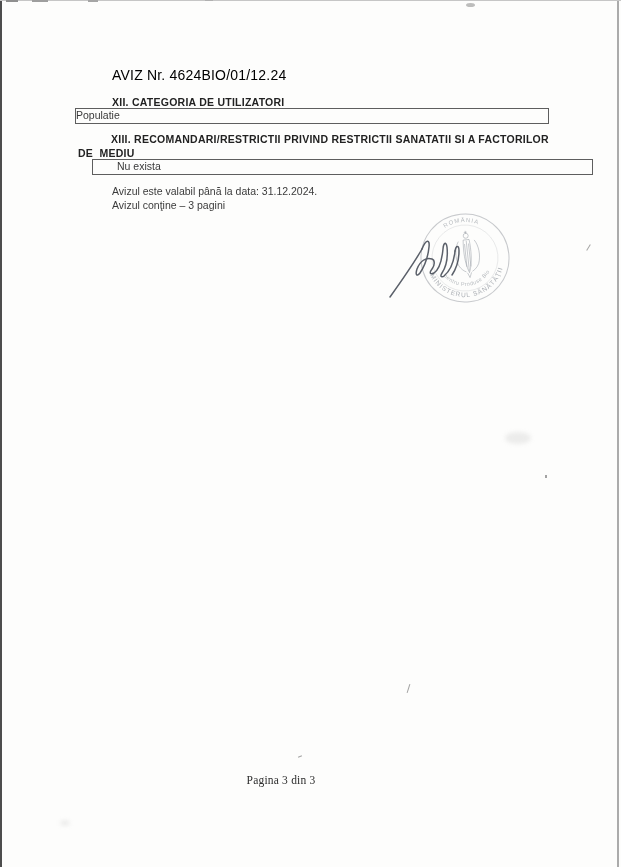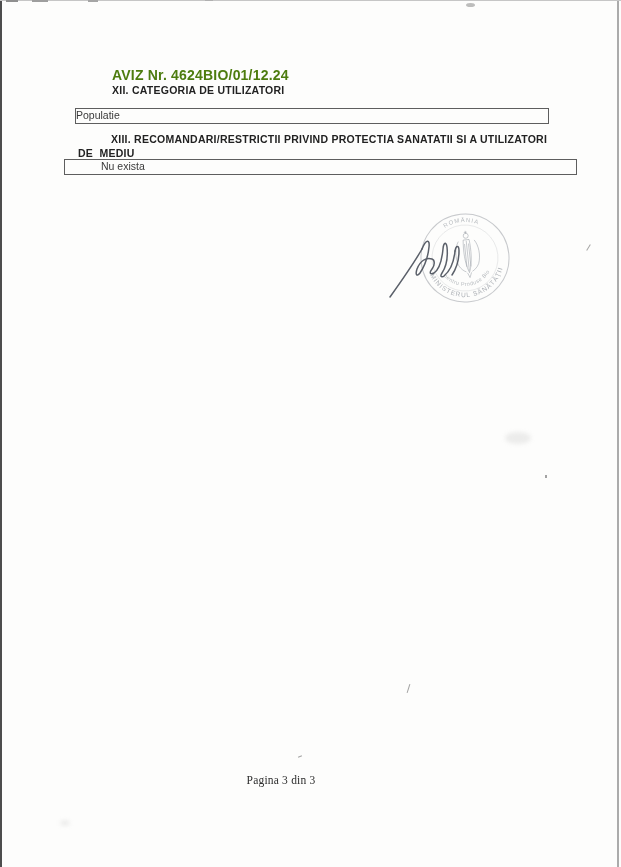--- a/index.html
+++ b/index.html
@@ -15,35 +15,35 @@
   .edge-left{position:absolute;left:0;top:0;width:2px;height:867px;background:#4d4d4d;}
   .edge-right{position:absolute;left:617px;top:0;width:2px;height:867px;background:#ababab;}
   .edge-top{position:absolute;left:0;top:0;width:621px;height:1px;background:#c6c6c6;}
   .dash{position:absolute;background:#8f8f8f;height:2px;}
   .speck{position:absolute;background:rgba(110,110,110,.45);border-radius:50%;}
   .tick{position:absolute;background:rgba(90,90,90,.55);}
   .smudge{position:absolute;background:rgba(160,160,160,.18);border-radius:50%;filter:blur(2px);}
 
   .title{
     position:absolute;left:112px;top:67px;
-    font-size:14px;font-weight:bold;color:#4d7c0f;letter-spacing:.2px;white-space:nowrap;
+    font-size:14px;font-weight:normal;color:#000000;letter-spacing:.2px;white-space:nowrap;
   }
   .sec-heading{
     position:absolute;font-size:10.5px;font-weight:bold;color:#222;
     letter-spacing:.25px;white-space:pre;
   }
-  .h12{left:112px;top:84px;}
+  .h12{left:112px;top:96px;}
   .h13a{left:111px;top:133px;}
   .h13b{left:78px;top:147px;}
   .value-box{
     position:absolute;border:1px solid #5e5e5e;background:transparent;
     font-size:10.5px;color:#3a3a3a;line-height:13px;
   }
   .box1{left:75px;top:108px;width:472px;height:14px;}
-  .box2{left:64px;top:159px;width:475px;height:14px;padding-left:36px;}
+  .box2{left:92px;top:159px;width:475px;height:14px;padding-left:24px;}
   .bodytext{
     position:absolute;left:112px;top:185px;
     font-size:10.5px;line-height:13.5px;color:#3b3b3b;white-space:nowrap;
   }
   .president{
     position:absolute;left:398px;top:218px;
     font-size:10.5px;line-height:13px;color:#333;white-space:nowrap;
   }
   .president .role{letter-spacing:.4px;}
   .stamp-svg{position:absolute;left:380px;top:205px;width:150px;height:110px;}
@@ -72,26 +72,30 @@
   <div class="smudge" style="left:505px;top:432px;width:26px;height:12px;"></div>
   <div class="smudge" style="left:60px;top:820px;width:10px;height:6px;"></div>
 
   <div class="title">AVIZ Nr. 4624BIO/01/12.24</div>
 
   <div class="sec-heading h12">XII. CATEGORIA DE UTILIZATORI</div>
   <div class="value-box box1">
     <span>Populatie</span>
   </div>
 
-  <div class="sec-heading h13a">XIII. RECOMANDARI/RESTRICTII PRIVIND PROTECTIA SANATATII SI A UTILIZATORI</div>
+  <div class="sec-heading h13a">XIII. RECOMANDARI/RESTRICTII PRIVIND RESTRICTII SANATATII SI A FACTORILOR</div>
   <div class="sec-heading h13b">DE  MEDIU</div>
   <div class="value-box box2">
     <span>Nu exista</span>
   </div>
 
+  <div class="bodytext">
+    <div>Avizul este valabil până la data: 31.12.2024.</div>
+    <div>Avizul conţine – 3 pagini</div>
+  </div>
 
 
   <svg class="stamp-svg" viewBox="0 0 150 110" aria-hidden="true">
     <defs>
       <path id="arcTop" d="M 49 53 A 36 36 0 0 1 121 53"></path>
       <path id="arcBottom" d="M 46 53 A 39 39 0 0 0 124 53"></path>
       <path id="arcInner" d="M 57 53 A 28 28 0 0 0 113 53"></path>
     </defs>
     <g transform="rotate(-6 85 53)">
       <circle cx="85" cy="53" r="44" fill="none" stroke="rgba(145,150,158,0.5)" stroke-width="1"></circle>

